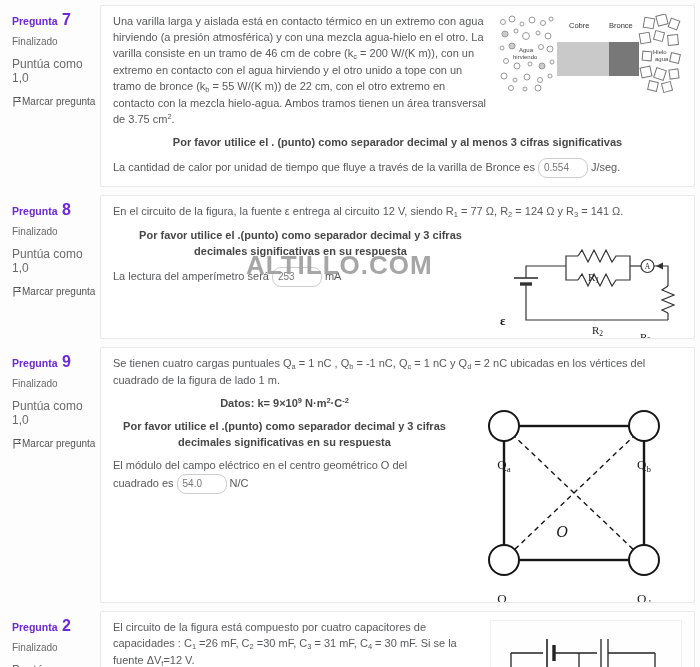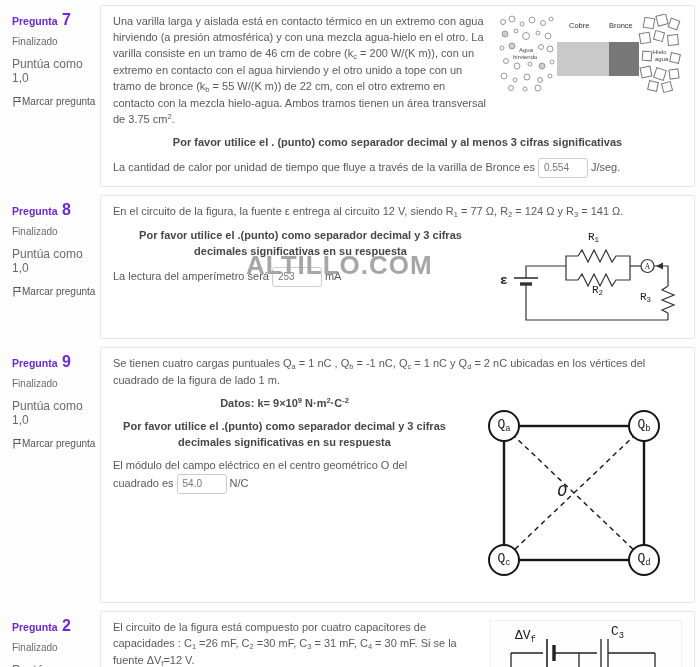--- a/index.html
+++ b/index.html
@@ -20,36 +20,36 @@
   .content{
     flex:1;background:#fff;border:1px solid #e7e7e7;border-radius:2px;
     padding:8px 12px;box-sizing:border-box;color:#58595b;
     font-size:11px;line-height:1.45;overflow:hidden;position:relative;
   }
   .qtext{margin:0 0 7px 0;}
   .qbold{margin:0 0 7px 0;font-weight:bold;color:#474747;text-align:center;}
   .answer{margin:2px 0 0 0;}
   .answer.spaced{}
   .ansbox{
-    width:50px;height:20px;border:1px solid #ccc;border-radius:3px;
+    width:50px;height:20px;border:1px solid #ccc;border-radius:9px;
     font-size:10px;color:#777;padding:1px 5px;box-sizing:border-box;
     font-family:"Liberation Sans",sans-serif;vertical-align:middle;margin:0 3px;
     background:#fff;
   }
   sub{font-size:0.68em;vertical-align:-0.3em;}
   sup{font-size:0.68em;vertical-align:0.5em;}
   .fig{float:right;position:relative;margin:0 0 4px 8px;}
   .fig svg{display:block;}
   .fig7{width:185px;height:80px;}
   .fig8{width:186px;height:96px;margin-top:2px;}
   .fig9{width:218px;height:192px;margin-top:2px;}
   .fig10{width:190px;height:116px;border:1px solid #f0f0f0;background:#fefefe;}
   .figlabel{
-    position:absolute;font-family:Liberation Mono, monospace;color:#1a1a1a;
-    font-size:11px;white-space:nowrap;line-height:1;
+    position:absolute;font-family:Liberation Serif, serif;color:#1a1a1a;
+    font-size:11px;white-space:nowrap;line-height:1;margin-top:40px;
   }
   .figlabel.big{font-size:13px;}
   .figlabel.center{transform:translate(-50%,-50%);}
   .watermark{
     position:absolute;left:246px;top:250px;z-index:6;
     font-size:26px;font-weight:bold;letter-spacing:1px;color:#9d9d9d;opacity:.9;
   }
   .spacer30{height:28px;}
 </style>
 </head>

